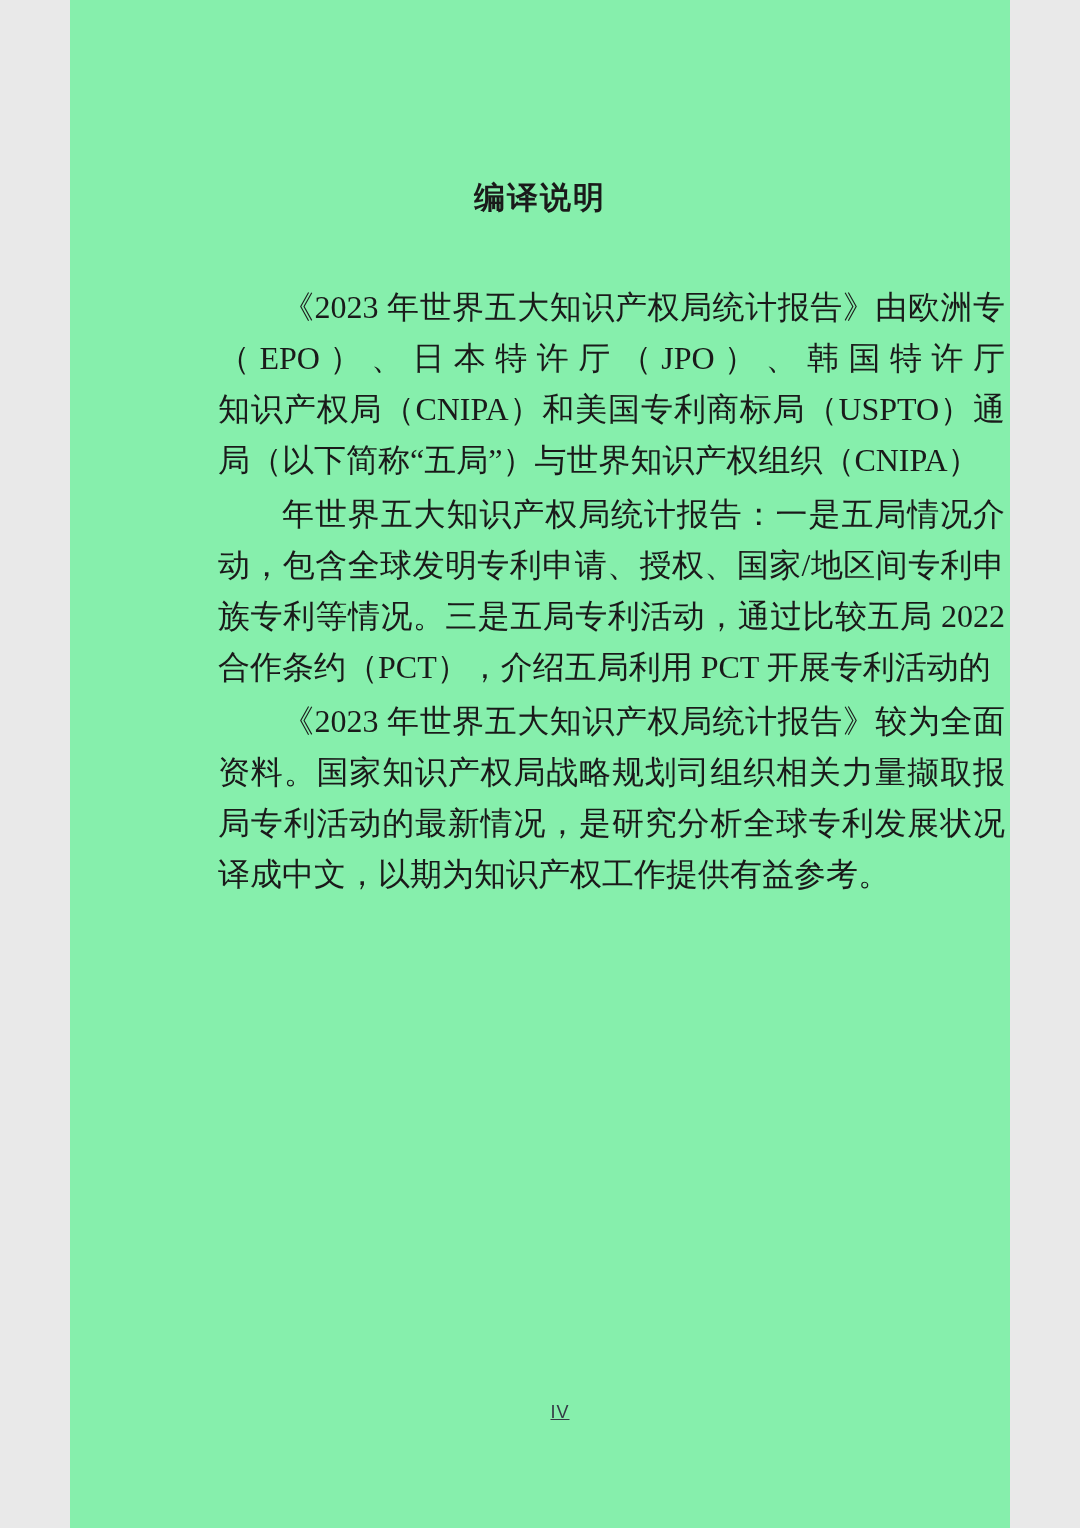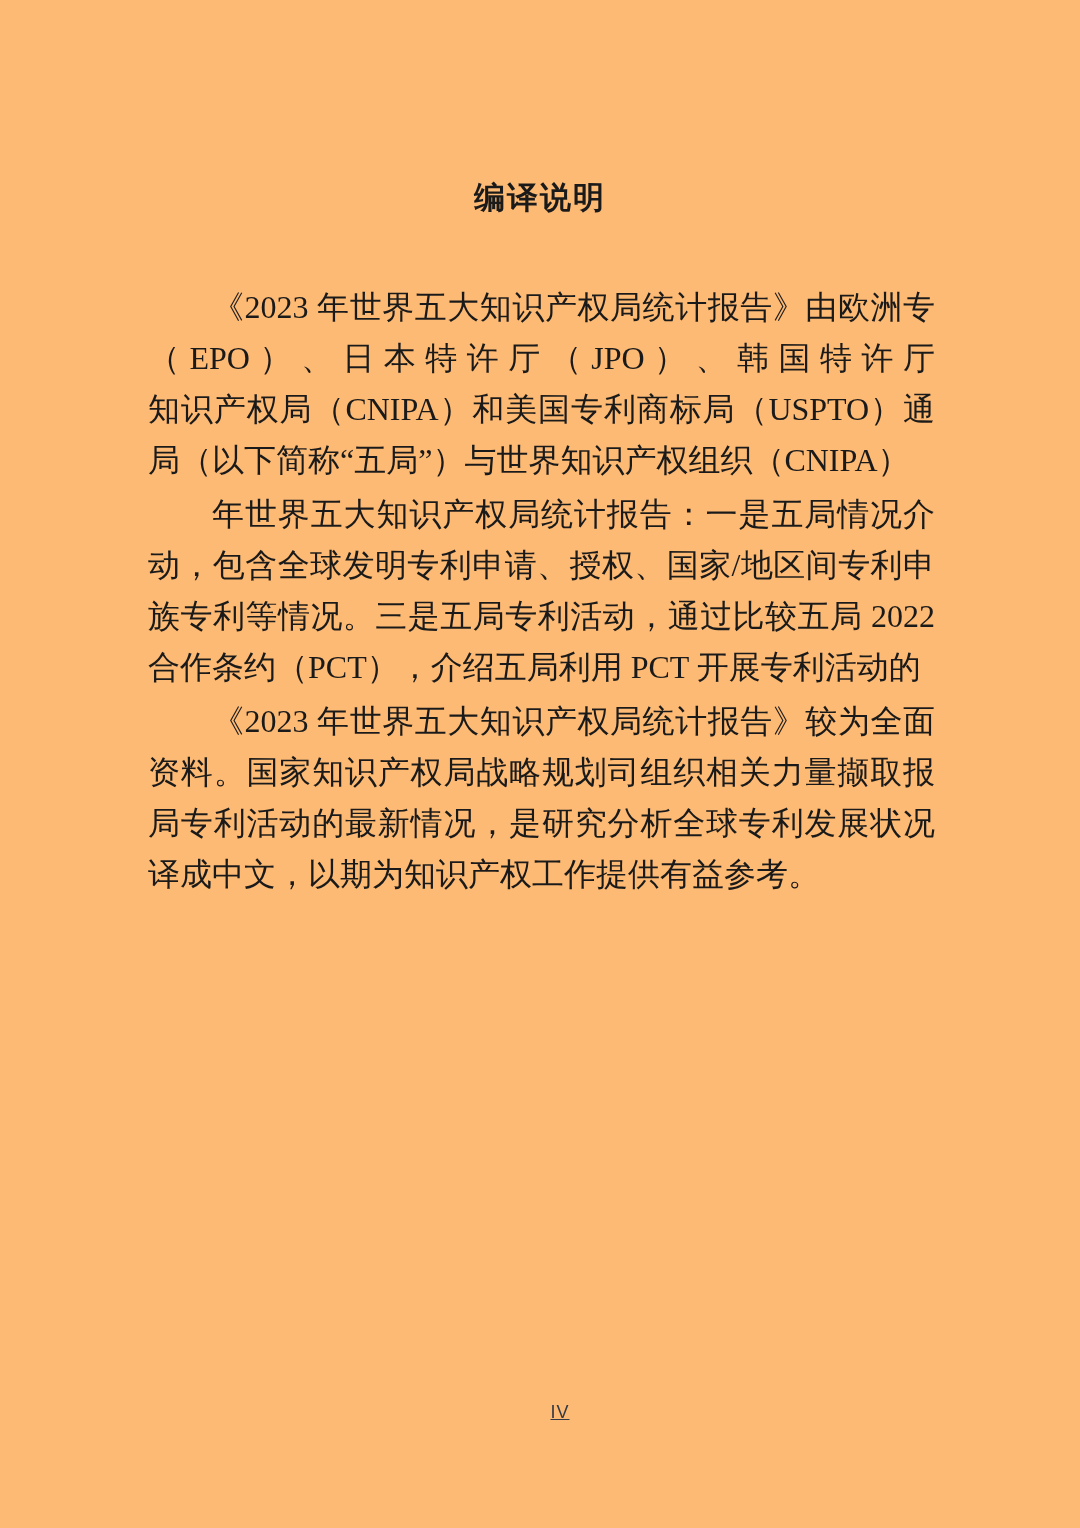--- a/index.html
+++ b/index.html
@@ -2,24 +2,24 @@
 <html><head>
 <meta charset="utf-8">
 <style>
   html, body {
     margin: 0;
     padding: 0;
     background: #e9e9e9;
   }
   .page {
     position: relative;
-    width: 1080px;
+    width: 940px;
     height: 1528px;
     margin: 0 auto;
-    background: #fdba74;
+    background: #86efac;
     font-family: "Liberation Serif", "DejaVu Serif", serif;
     color: #1a1a1a;
     overflow: hidden;
   }
   .doc-title {
     position: absolute;
     top: 178px;
     left: 0;
     right: 0;
     text-align: center;

